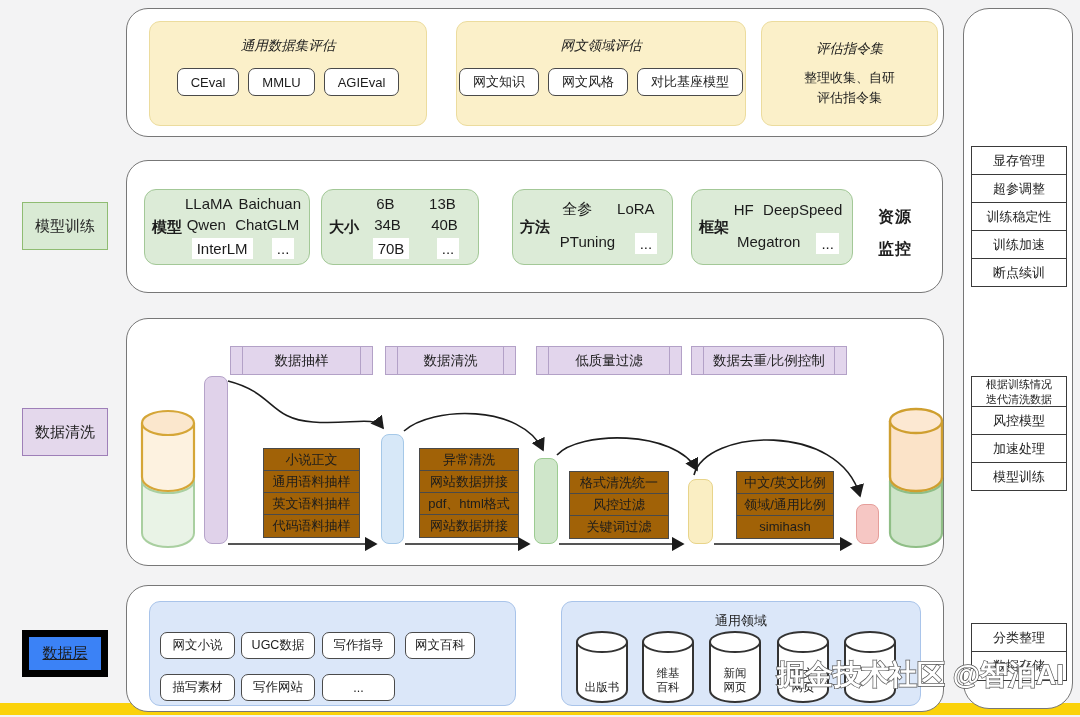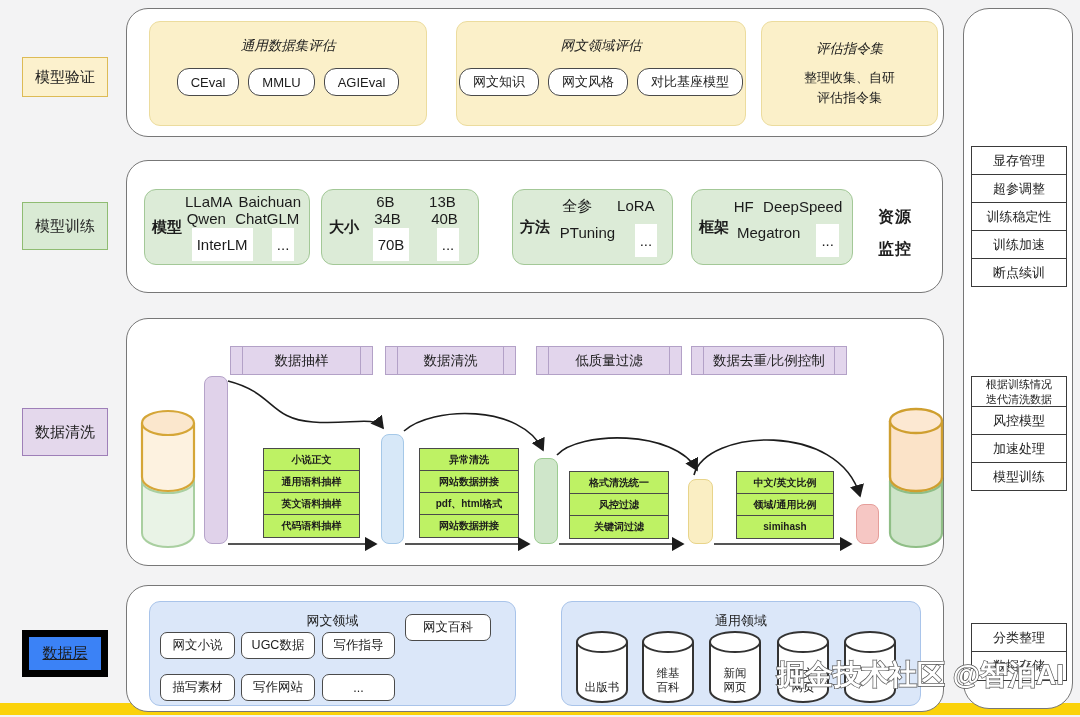--- a/index.html
+++ b/index.html
@@ -13,46 +13,46 @@
   .rowlabel { position:absolute; left:22px; width:86px; display:flex; align-items:center; justify-content:center;
               font-size:15px; box-sizing:border-box; z-index:1; }
   .rl-ylw { background:#fcf1cd; border:1px solid #ddbb55; }
   .rl-grn { background:#d9ead4; border:1px solid #8fbc72; }
   .rl-pur { background:#e4d8ec; border:1px solid #9e7fb8; }
   .rl-blu { background:#3b82f6; border:7px solid #000000;text-decoration:underline; }
 
   .ypanel { position:absolute; background:#fbf0c9; border:1px solid #ecdc9e; border-radius:11px; box-sizing:border-box; }
   .ptitle { text-align:center; margin-top:15px; font-size:13.5px;font-style:italic; }
   .btnrow { display:flex; justify-content:center; gap:9px; margin-top:13px; }
-  .chipbtn { background:#fff; border:1.5px solid #4a4a4a; border-radius:12px; height:28px; padding:0 13px;
+  .chipbtn { background:#fff; border:1.5px solid #4a4a4a; border-radius:7px; height:28px; padding:0 13px;
              display:flex; align-items:center; justify-content:center; font-size:13px; box-sizing:border-box; }
   .yline { text-align:center; font-size:13px; line-height:20px; }
 
   .gbox { position:absolute; height:76px; background:#dcebd7; border:1px solid #a3c897; border-radius:12px; box-sizing:border-box; }
   .glabel { position:absolute; left:7px; top:50%; transform:translateY(-50%); font-weight:bold; font-size:15px; }
   .grows { position:absolute; left:37px; right:5px; top:3px; bottom:3px; display:flex; flex-direction:column; justify-content:space-around; }
   .grow { display:flex; justify-content:space-around; font-size:15px; }
-  .wbg { background:#fff; padding:8px 5px; }
+  .wbg { background:#fff; padding:2px 5px; }
   .resnote { position:absolute; font-weight:bold; font-size:16px; line-height:32px; letter-spacing:1px; }
 
   .hdr { position:absolute; height:29px; background:#e2d5ec; border:1px solid #b3a1c7; box-sizing:border-box;
          display:flex; align-items:center; justify-content:center; font-size:13.5px;font-family:Liberation Serif, serif; }
   .hdr::before, .hdr::after { content:""; position:absolute; top:0; bottom:0; width:1px; background:#b3a1c7; }
   .hdr::before { left:11px; } .hdr::after { right:11px; }
 
   .vbar { position:absolute; border-radius:8px; box-sizing:border-box; }
   .vb-pur { background:#e0d2ea; border:1px solid #b5a3c9; }
   .vb-blu { background:#d7e8f8; border:1px solid #a5c8e8; }
   .vb-grn { background:#cfe6ca; border:1px solid #9ccb91; }
   .vb-ylw { background:#faeec3; border:1px solid #e8d48a; }
   .vb-pnk { background:#f6c7c4; border:1px solid #e59e9a; }
 
   .vlist { position:absolute; }
-  .vlist .lrow { box-sizing:border-box; height:23.5px; border:1.5px solid #4a4a4a; margin-top:-1.5px; background:#bef264;
-                 display:flex; align-items:center; justify-content:center; font-size:10px;font-weight:bold; }
+  .vlist .lrow { box-sizing:border-box; height:23.5px; border:1.5px solid #4a4a4a; margin-top:-1.5px; background:#a16207;
+                 display:flex; align-items:center; justify-content:center; font-size:13px; }
   .vlist .lrow:first-child { margin-top:0; }
 
   .arrows { position:absolute; left:0; top:0; z-index:2; pointer-events:none; }
   .ar { fill:none; stroke:#1c1c1c; stroke-width:1.6; marker-end:url(#ah); }
 
   .cylsvg { position:absolute; }
 
   .bpanel { position:absolute; background:#dbe7f9; border:1px solid #a9c4ea; border-radius:11px; box-sizing:border-box; }
   .bptitle { text-align:center; margin-top:10px; font-size:13px; }
   .bbtn { position:absolute; height:27px; background:#fff; border:1.5px solid #4a4a4a; border-radius:7px;
@@ -69,21 +69,20 @@
   .watermark { position:absolute; left:777px; top:656px; z-index:6; font-size:28px; font-weight:bold; color:#fff;
                -webkit-text-stroke:1.4px #565656; paint-order:stroke fill; white-space:nowrap; }
 </style>
 </head>
 <body>
 
 <div class="stage">
 
   <div class="strip"></div>
 
-  <div class="rowlabel rl-ylw" style="top:57px;height:40px">模型验证</div>
   <div class="rowlabel rl-grn" style="top:202px;height:48px">模型训练</div>
   <div class="rowlabel rl-pur" style="top:408px;height:48px">数据清洗</div>
   <div class="rowlabel rl-blu" style="top:630px;height:47px">数据层</div>
 
   <div class="container" style="left:126px;top:8px;width:818px;height:129px">
     <div class="ypanel" style="left:22px;top:12px;width:278px;height:105px">
       <div class="ptitle">通用数据集评估</div>
       <div class="btnrow">
         <div class="chipbtn">CEval</div>
         <div class="chipbtn">MMLU</div>
@@ -240,25 +239,24 @@
       <path class="ar" d="M567,156 C579,110 712,102 733,177"></path>
       <path class="ar" d="M101,225 L249,225"></path>
       <path class="ar" d="M278,225 L402,225"></path>
       <path class="ar" d="M432,225 L556,225"></path>
       <path class="ar" d="M587,225 L724,225"></path>
     </svg>
   </div>
 
   <div class="container" style="left:126px;top:585px;width:818px;height:127px">
     <div class="bpanel" style="left:22px;top:15px;width:367px;height:105px">
-      <div class="bptitle">网文领域</div>
       <div class="bbtn" style="left:10px;top:30px;width:75px">网文小说</div>
       <div class="bbtn" style="left:91px;top:30px;width:74px">UGC数据</div>
       <div class="bbtn" style="left:172px;top:30px;width:73px">写作指导</div>
-      <div class="bbtn" style="left:255px;top:12px;width:86px">网文百科</div>
+      <div class="bbtn" style="left:255px;top:30px;width:70px">网文百科</div>
       <div class="bbtn" style="left:10px;top:72px;width:75px">描写素材</div>
       <div class="bbtn" style="left:91px;top:72px;width:74px">写作网站</div>
       <div class="bbtn" style="left:172px;top:72px;width:73px">...</div>
     </div>
     <div class="bpanel" style="left:434px;top:15px;width:360px;height:105px">
       <div class="bptitle">通用领域</div>
       <div class="dbwrap" style="left:12px;top:28px">
         <svg width="56" height="74" viewBox="0 0 56 74">
             <path d="M3,12 v48 c0,7 11,12 25,12 s25,-5 25,-12 v-48" fill="#fff" stroke="#333" stroke-width="2"></path>
             <ellipse cx="28" cy="12" rx="25" ry="10" fill="#fff" stroke="#333" stroke-width="2"></ellipse>

